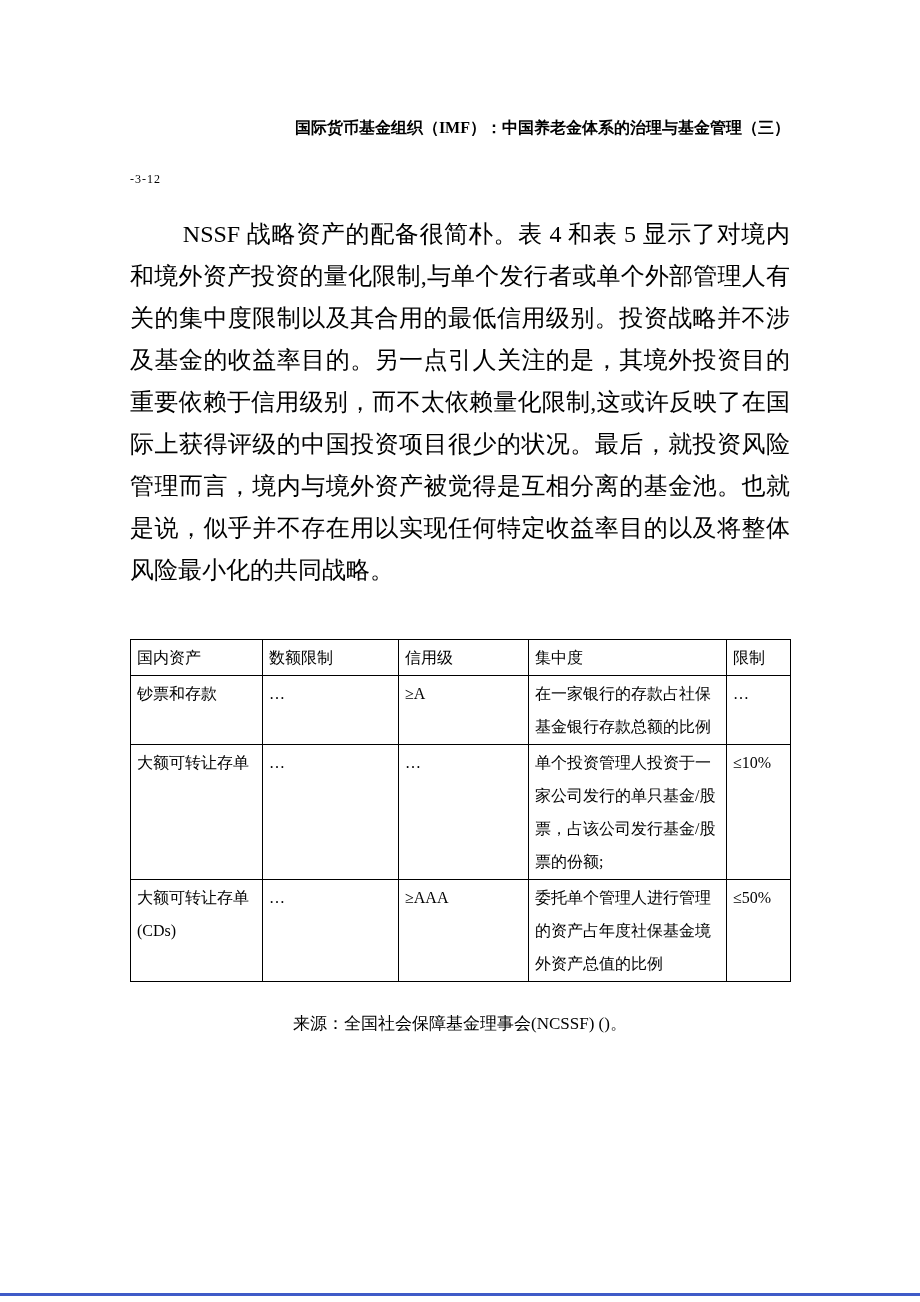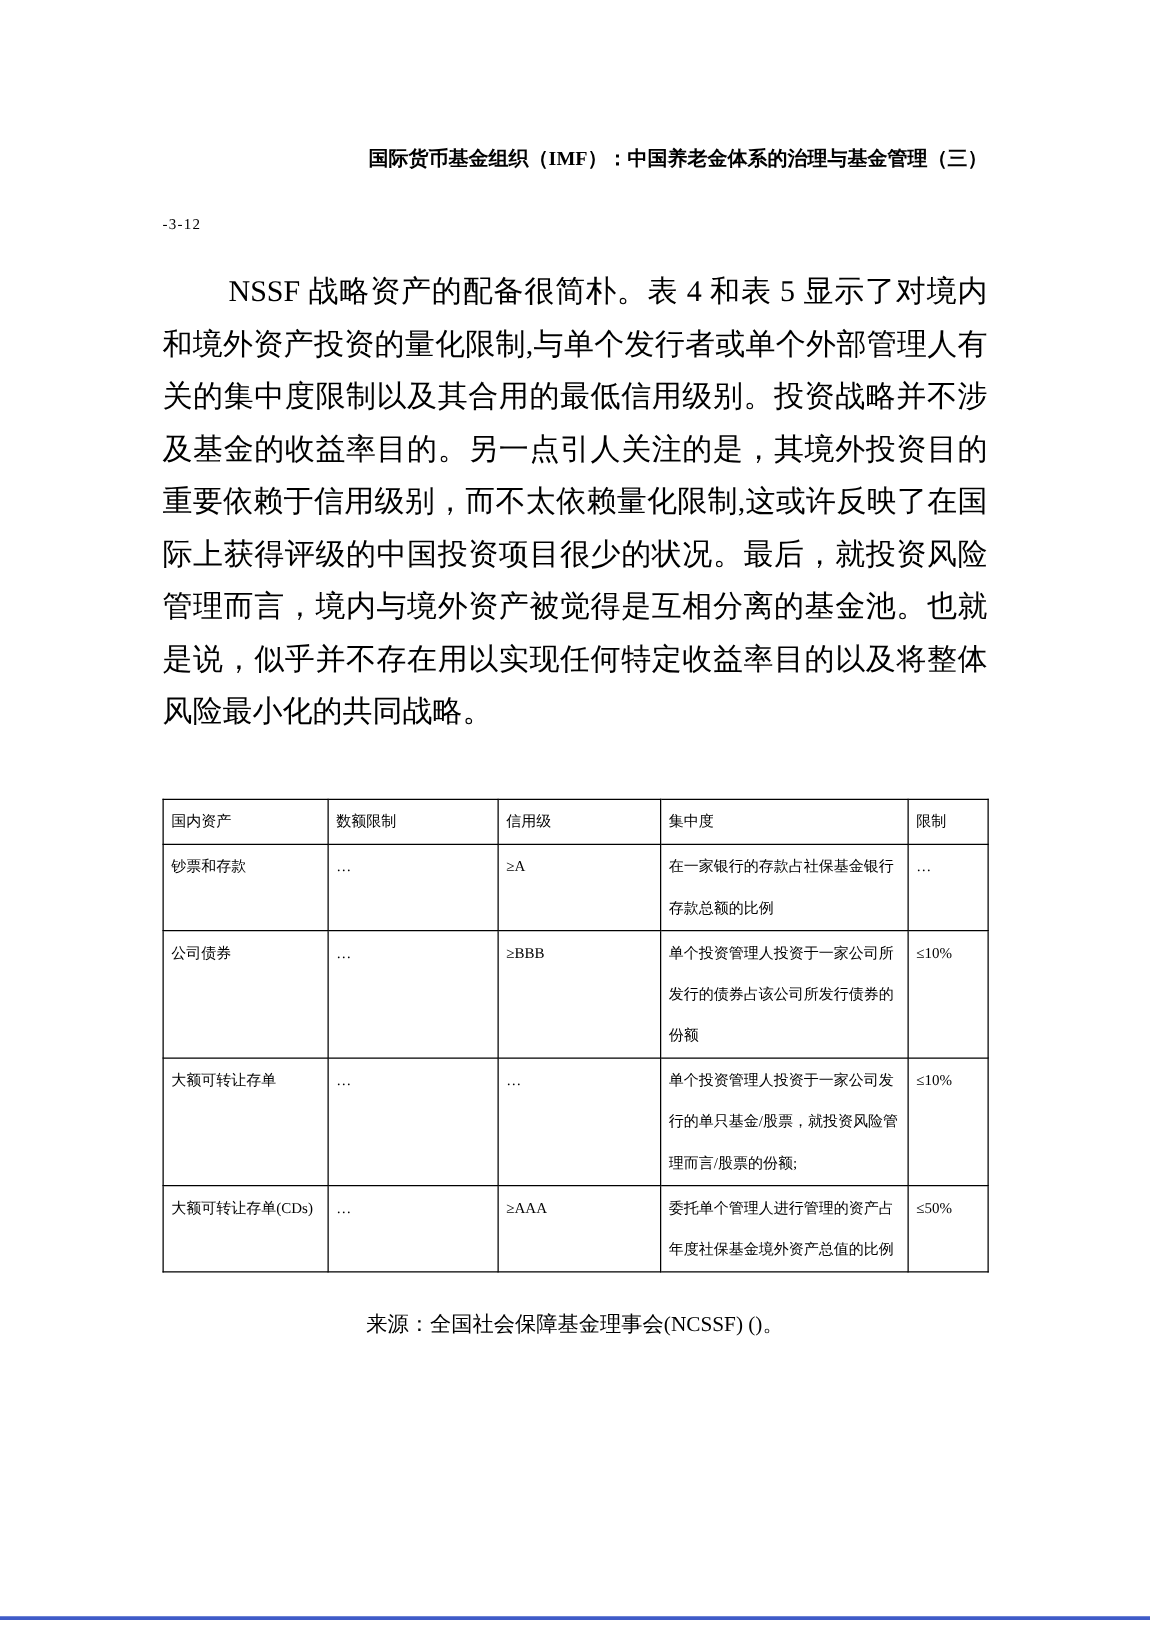--- a/index.html
+++ b/index.html
@@ -46,21 +46,21 @@
     table-layout: fixed;
     width: 660px;
     margin-top: 48px;
   }
   table.asset-table th,
   table.asset-table td {
     border: 1px solid #000000;
     vertical-align: top;
     text-align: left;
     font-weight: normal;
-    font-size: 12px;
+    font-size: 16px;
     line-height: 33px;
     padding: 1px 6px;
     word-break: break-all;
     overflow-wrap: break-word;
   }
   .source-note {
     text-align: center;
     font-size: 17px;
     margin-top: 30px;
   }
@@ -104,31 +104,24 @@
     </thead>
     <tbody>
       <tr>
         <td>钞票和存款</td>
         <td>…</td>
         <td>≥A</td>
         <td>在一家银行的存款占社保基金银行存款总额的比例</td>
         <td>…</td>
       </tr>
       <tr>
-        <td>公司债券</td>
-        <td>…</td>
-        <td>≥BBB</td>
-        <td>单个投资管理人投资于一家公司所发行的债券占该公司所发行债券的份额</td>
-        <td>≤10%</td>
-      </tr>
-      <tr>
         <td>大额可转让存单</td>
         <td>…</td>
         <td>…</td>
-        <td>单个投资管理人投资于一家公司发行的单只基金/股票，就投资风险管理而言/股票的份额;</td>
+        <td>单个投资管理人投资于一家公司发行的单只基金/股票，占该公司发行基金/股票的份额;</td>
         <td>≤10%</td>
       </tr>
       <tr>
         <td>大额可转让存单(CDs)</td>
         <td>…</td>
         <td>≥AAA</td>
         <td>委托单个管理人进行管理的资产占年度社保基金境外资产总值的比例</td>
         <td>≤50%</td>
       </tr>
     </tbody>

